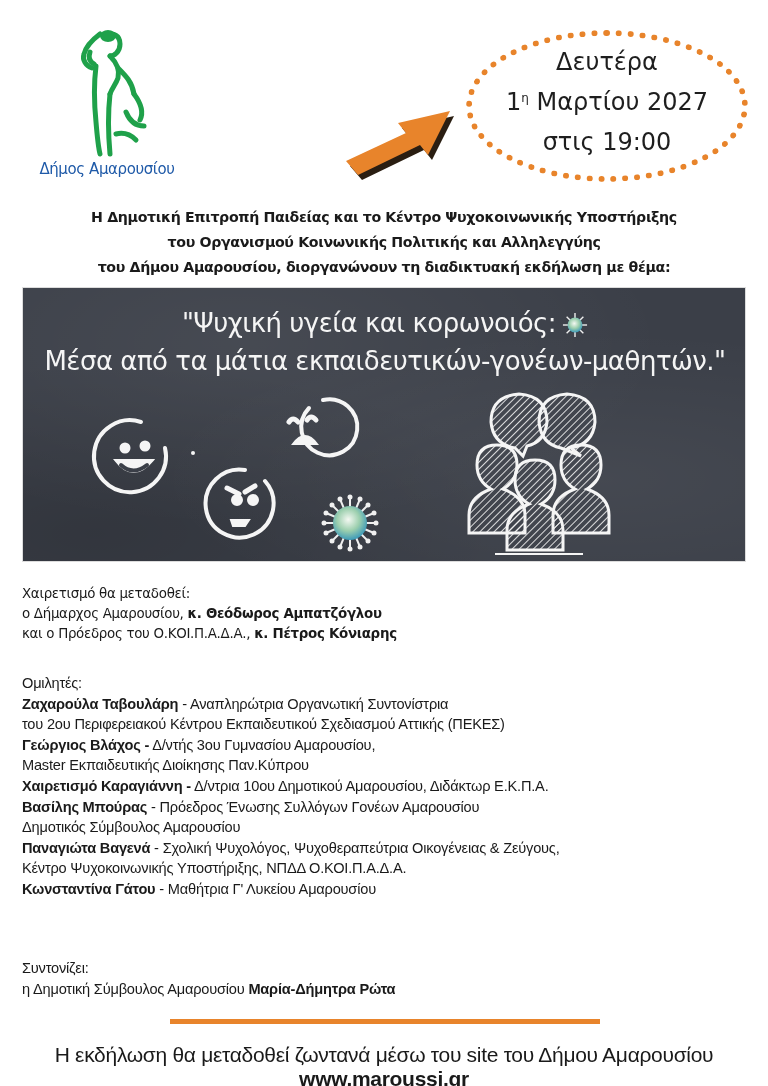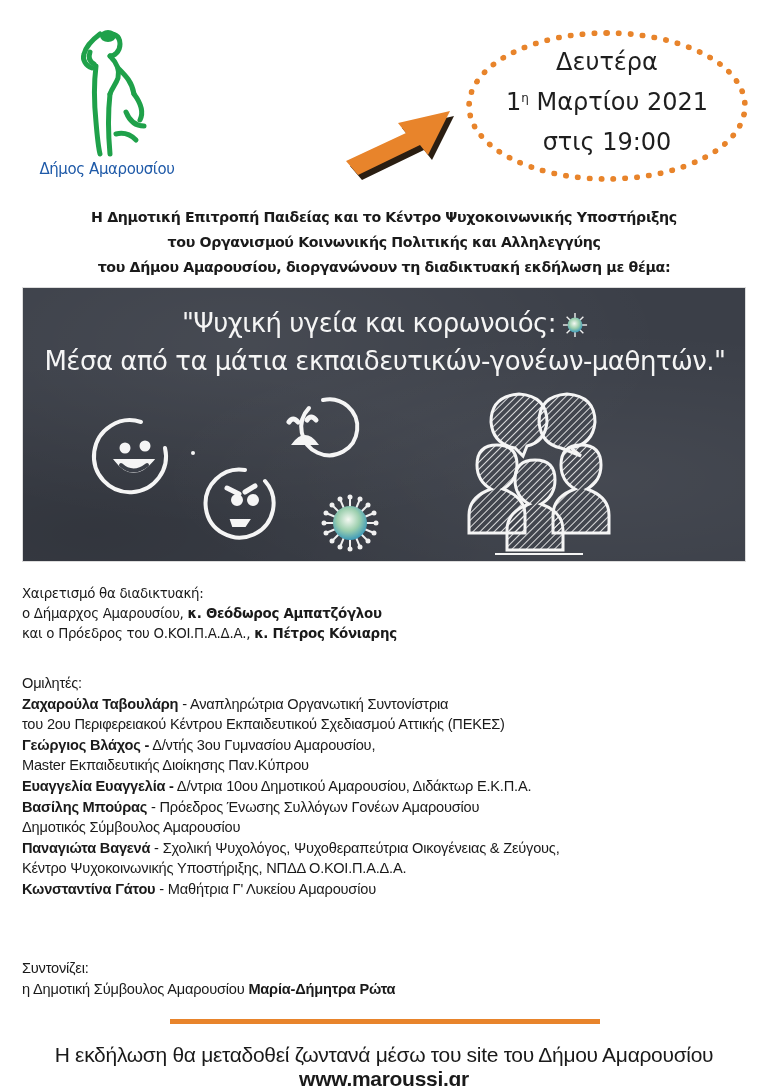--- a/index.html
+++ b/index.html
@@ -59,21 +59,21 @@
 </div>
 
 <svg class="arrow" width="120" height="75" viewBox="0 0 120 75">
   <polygon points="8,58 68,30 60,20 112,8 90,52 82,42 20,72" fill="#2a1e12" transform="translate(2,3)"></polygon>
   <polygon points="6,56 66,28 58,18 110,6 88,50 80,40 18,70" fill="#e8842b"></polygon>
 </svg>
 
 <div class="date-oval"></div>
 <div class="date-lines">
   <div>Δευτέρα</div>
-  <div><span>1</span><sup>η</sup> <span>Μαρτίου 2021</span></div>
+  <div><span>1</span><sup>η</sup> <span>Μαρτίου 2027</span></div>
   <div>στις 19:00</div>
 </div>
 
 <div class="intro">
   <div>Η Δημοτική Επιτροπή Παιδείας και το Κέντρο Ψυχοκοινωνικής Υποστήριξης</div>
   <div>του Οργανισμού Κοινωνικής Πολιτικής και Αλληλεγγύης</div>
   <div>του Δήμου Αμαρουσίου, διοργανώνουν τη διαδικτυακή εκδήλωση με θέμα:</div>
 </div>
 
 <div class="board">
@@ -158,32 +158,32 @@
             <line x1="-18" y1="-18" x2="18" y2="18"></line>
             <line x1="-18" y1="18" x2="18" y2="-18"></line>
           </g>
           <circle cx="0" cy="0" r="16" fill="url(#vg)"></circle>
         </svg></div>
     <div>Μέσα από τα μάτια εκπαιδευτικών-γονέων-μαθητών."</div>
   </div>
 </div>
 
 <div class="section greet">
-  <div>Χαιρετισμό θα διαδικτυακή:</div>
+  <div>Χαιρετισμό θα μεταδοθεί:</div>
   <div><span>ο Δήμαρχος Αμαρουσίου, </span><b>κ. Θεόδωρος Αμπατζόγλου</b></div>
   <div><span>και ο Πρόεδρος του Ο.ΚΟΙ.Π.Α.Δ.Α., </span><b>κ. Πέτρος Κόνιαρης</b></div>
 </div>
 
 <div class="section speakers">
   <div>Ομιλητές:</div>
   <div><b>Ζαχαρούλα Ταβουλάρη</b><span> - Αναπληρώτρια Οργανωτική Συντονίστρια</span></div>
   <div>του 2ου Περιφερειακού Κέντρου Εκπαιδευτικού Σχεδιασμού Αττικής (ΠΕΚΕΣ)</div>
   <div><b>Γεώργιος Βλάχος -</b><span> Δ/ντής 3ου Γυμνασίου Αμαρουσίου,</span></div>
   <div>Master Εκπαιδευτικής Διοίκησης Παν.Κύπρου</div>
-  <div><b>Ευαγγελία Ευαγγελία -</b><span> Δ/ντρια 10ου Δημοτικού Αμαρουσίου, Διδάκτωρ Ε.Κ.Π.Α.</span></div>
+  <div><b>Χαιρετισμό Καραγιάννη -</b><span> Δ/ντρια 10ου Δημοτικού Αμαρουσίου, Διδάκτωρ Ε.Κ.Π.Α.</span></div>
   <div><b>Βασίλης Μπούρας</b><span> - Πρόεδρος Ένωσης Συλλόγων Γονέων Αμαρουσίου</span></div>
   <div>Δημοτικός Σύμβουλος Αμαρουσίου</div>
   <div><b>Παναγιώτα Βαγενά</b><span> - Σχολική Ψυχολόγος, Ψυχοθεραπεύτρια Οικογένειας &amp; Ζεύγους,</span></div>
   <div>Κέντρο Ψυχοκοινωνικής Υποστήριξης, ΝΠΔΔ Ο.ΚΟΙ.Π.Α.Δ.Α.</div>
   <div><b>Κωνσταντίνα Γάτου</b><span> - Μαθήτρια Γ' Λυκείου Αμαρουσίου</span></div>
 </div>
 
 <div class="section coord">
   <div>Συντονίζει:</div>
   <div><span>η Δημοτική Σύμβουλος Αμαρουσίου </span><b>Μαρία-Δήμητρα Ρώτα</b></div>

